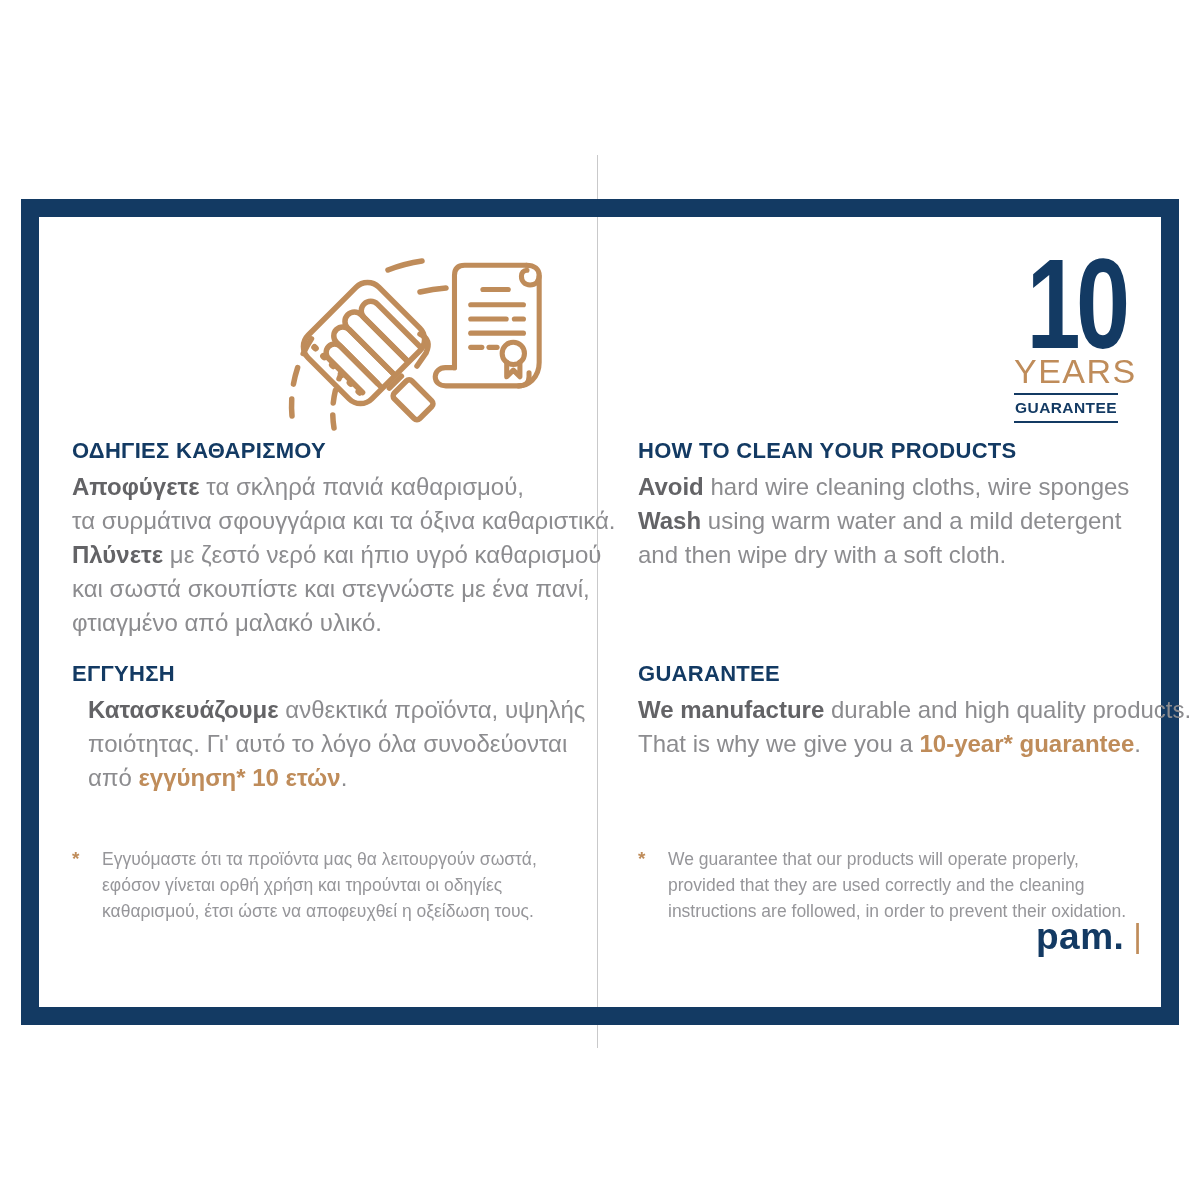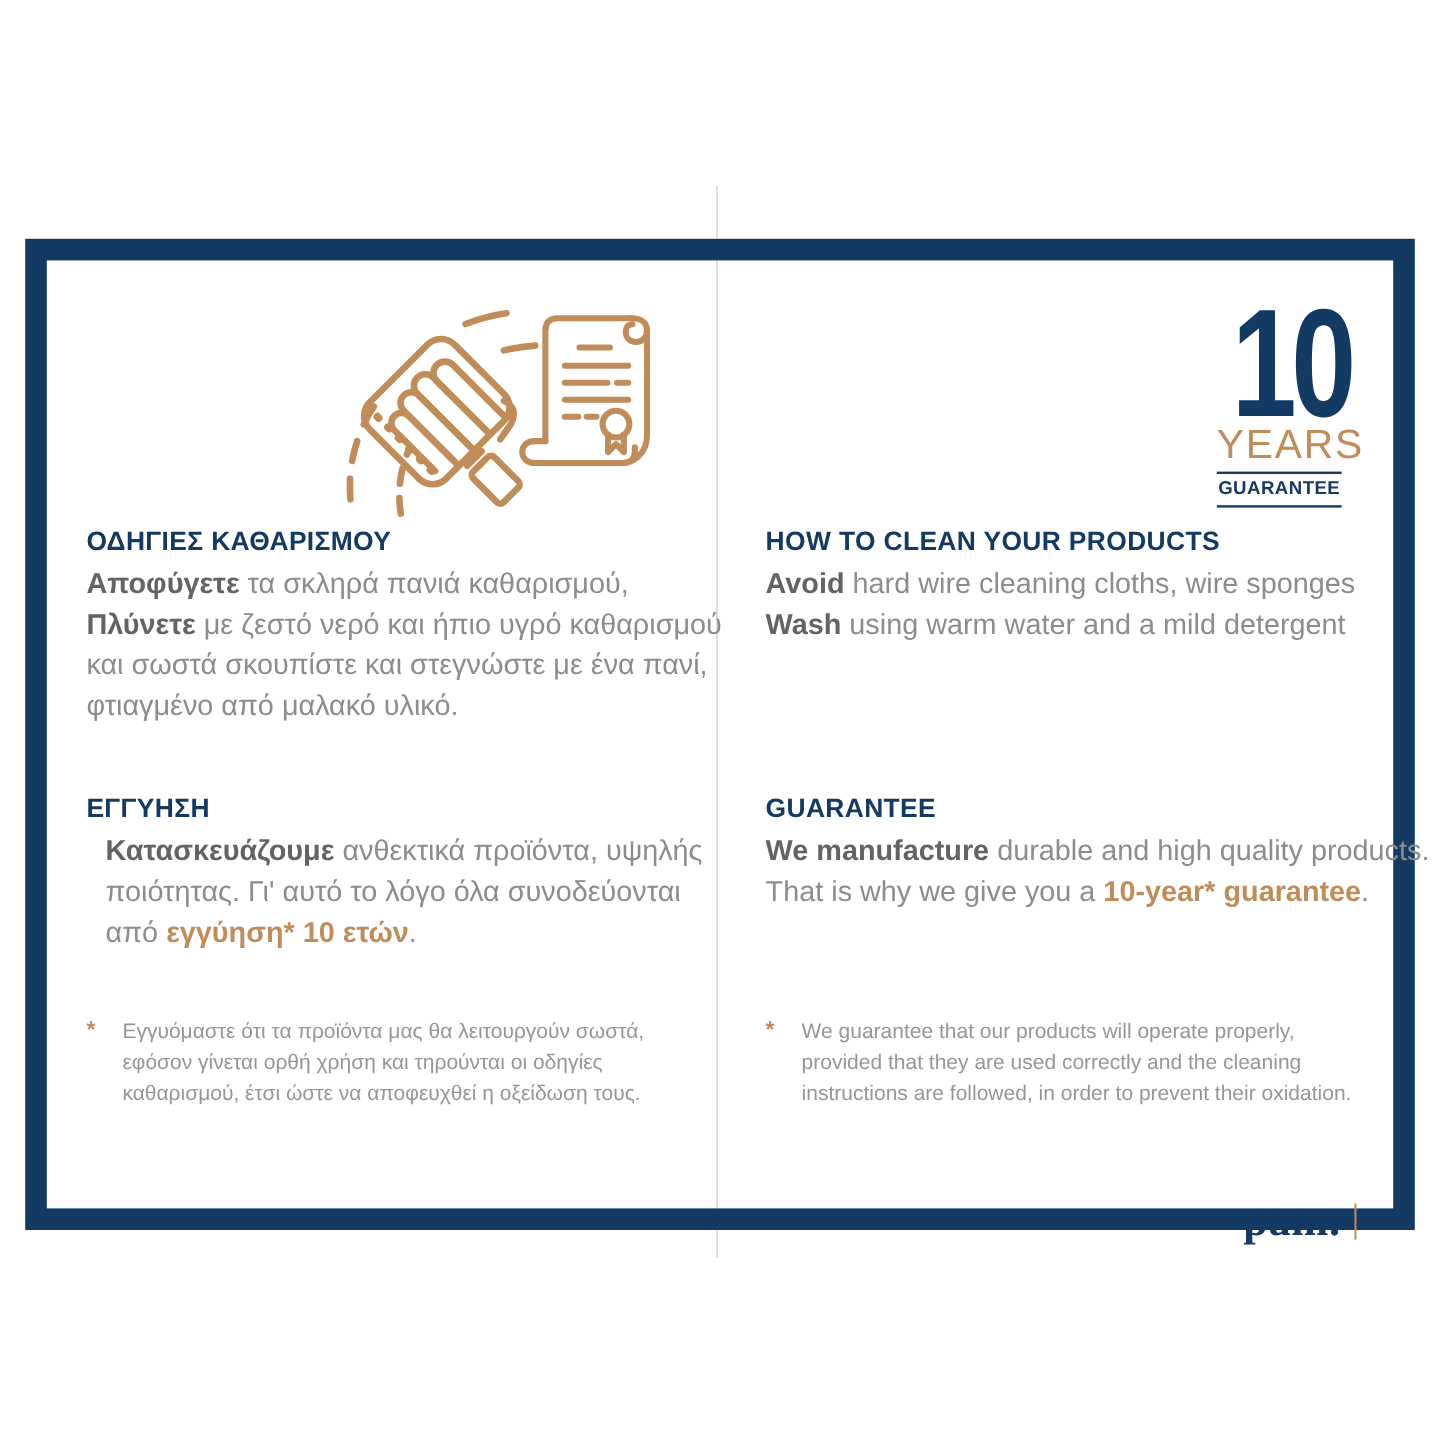--- a/index.html
+++ b/index.html
@@ -42,21 +42,21 @@
   .right-body1{left:638px;top:470px;}
   .right-h2{left:638px;top:661px;}
   .right-body2{left:638px;top:693px;}
 
   .footnote{position:absolute;display:flex;font-size:17.5px;color:var(--graylight);}
   .footnote .line{line-height:26px;white-space:pre;}
   .footnote-marker{color:var(--tan);font-weight:bold;font-size:19px;width:30px;flex:none;line-height:26px;}
   .left-foot{left:72px;top:846px;}
   .right-foot{left:638px;top:846px;}
 
-  .brand{position:absolute;left:1036px;top:996px;display:flex;align-items:center;font-family:Liberation Serif, serif;}
+  .brand{position:absolute;left:1036px;top:916px;display:flex;align-items:center;}
   .brand-text,.brand-dot{font-size:37px;font-weight:bold;color:var(--navy);letter-spacing:0.5px;}
   .brand-bar{font-size:33px;font-weight:normal;color:var(--tan);margin-left:9px;transform:translateY(-1px);}
 
   svg .ln{fill:none;stroke:var(--tan);stroke-linecap:round;stroke-linejoin:round;}
 </style>
 </head>
 <body>
 
 <div class="page">
 
@@ -112,20 +112,21 @@
     <div class="badge-number">10</div>
     <div class="badge-years">YEARS</div>
     <div class="badge-rule"></div>
     <div class="badge-guarantee">GUARANTEE</div>
     <div class="badge-rule bottom"></div>
   </div>
 
   <h2 class="heading left-h1">ΟΔΗΓΙΕΣ ΚΑΘΑΡΙΣΜΟΥ</h2>
   <div class="body left-body1">
       <div class="line"><span class="seg-b">Αποφύγετε </span><span class="seg-n">τα σκληρά πανιά καθαρισμού,</span></div>
+      <div class="line"><span class="seg-n">τα συρμάτινα σφουγγάρια και τα όξινα καθαριστικά.</span></div>
       <div class="line"><span class="seg-b">Πλύνετε </span><span class="seg-n">με ζεστό νερό και ήπιο υγρό καθαρισμού</span></div>
       <div class="line"><span class="seg-n">και σωστά σκουπίστε και στεγνώστε με ένα πανί,</span></div>
       <div class="line"><span class="seg-n">φτιαγμένο από μαλακό υλικό.</span></div>
     </div>
 
   <h2 class="heading left-h2">ΕΓΓΥΗΣΗ</h2>
   <div class="body left-body2">
       <div class="line"><span class="seg-b">Κατασκευάζουμε </span><span class="seg-n">ανθεκτικά προϊόντα, υψηλής</span></div>
       <div class="line"><span class="seg-n">ποιότητας. Γι' αυτό το λόγο όλα συνοδεύονται</span></div>
       <div class="line"><span class="seg-n">από </span><span class="seg-a">εγγύηση* 10 ετών</span><span class="seg-n">.</span></div>
@@ -137,20 +138,21 @@
         <div class="line"><span class="seg-n">Εγγυόμαστε ότι τα προϊόντα μας θα λειτουργούν σωστά,</span></div>
         <div class="line"><span class="seg-n">εφόσον γίνεται ορθή χρήση και τηρούνται οι οδηγίες</span></div>
         <div class="line"><span class="seg-n">καθαρισμού, έτσι ώστε να αποφευχθεί η οξείδωση τους.</span></div>
       </div>
   </div>
 
   <h2 class="heading right-h1">HOW TO CLEAN YOUR PRODUCTS</h2>
   <div class="body right-body1">
       <div class="line"><span class="seg-b">Avoid </span><span class="seg-n">hard wire cleaning cloths, wire sponges</span></div>
       <div class="line"><span class="seg-b">Wash </span><span class="seg-n">using warm water and a mild detergent</span></div>
+      <div class="line"><span class="seg-n">and then wipe dry with a soft cloth.</span></div>
     </div>
 
   <h2 class="heading right-h2">GUARANTEE</h2>
   <div class="body right-body2">
       <div class="line"><span class="seg-b">We manufacture </span><span class="seg-n">durable and high quality products.</span></div>
       <div class="line"><span class="seg-n">That is why we give you a </span><span class="seg-a">10-year* guarantee</span><span class="seg-n">.</span></div>
     </div>
 
   <div class="footnote right-foot">
     <span class="footnote-marker">*</span>

